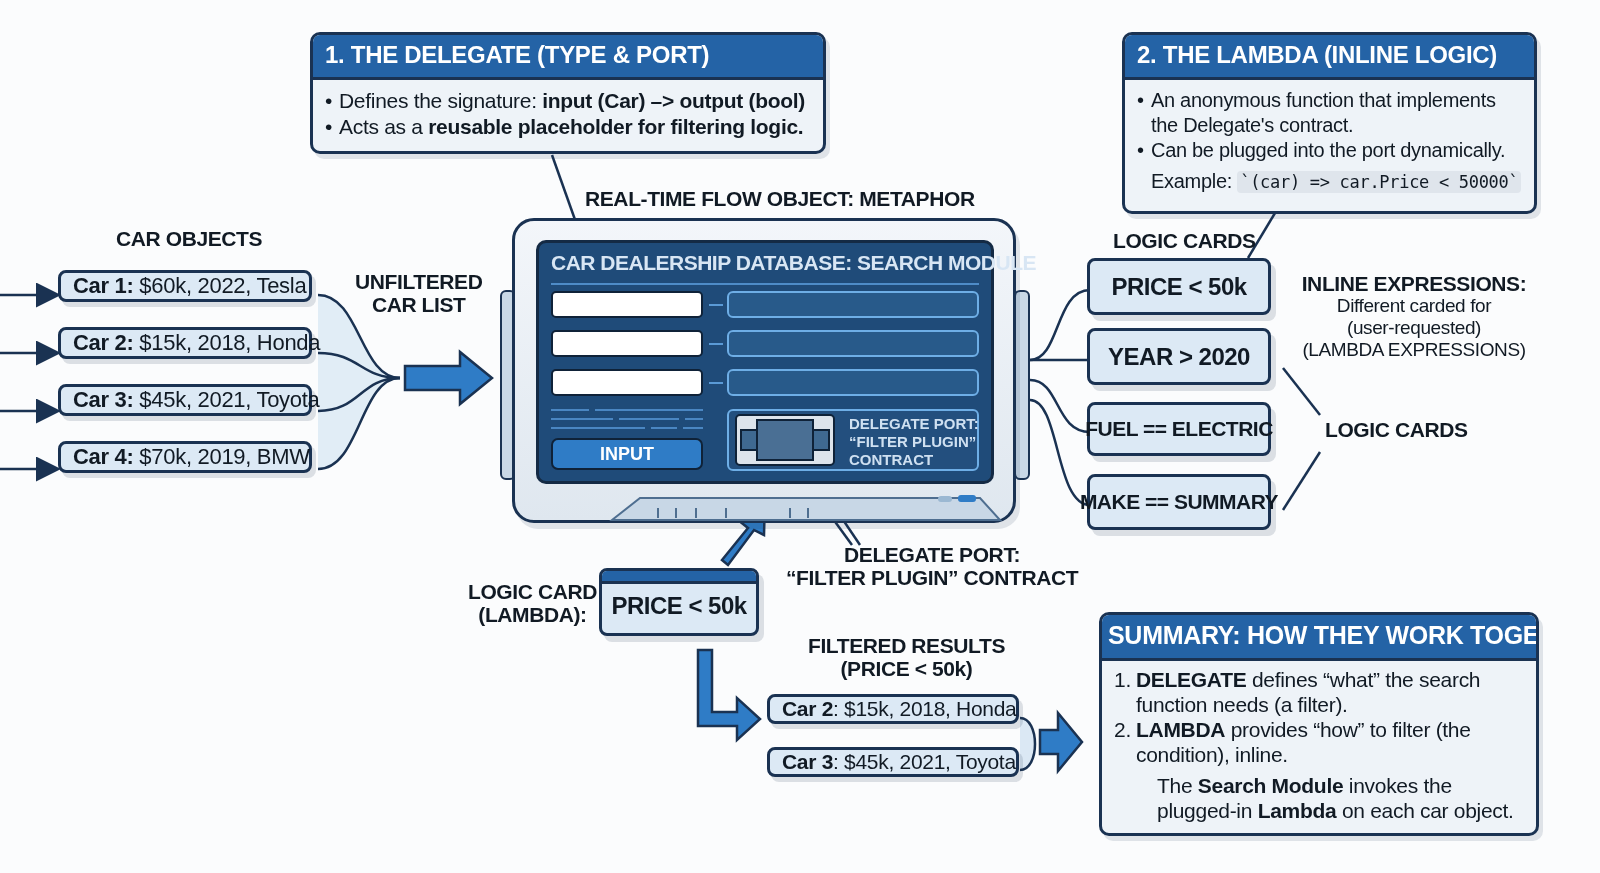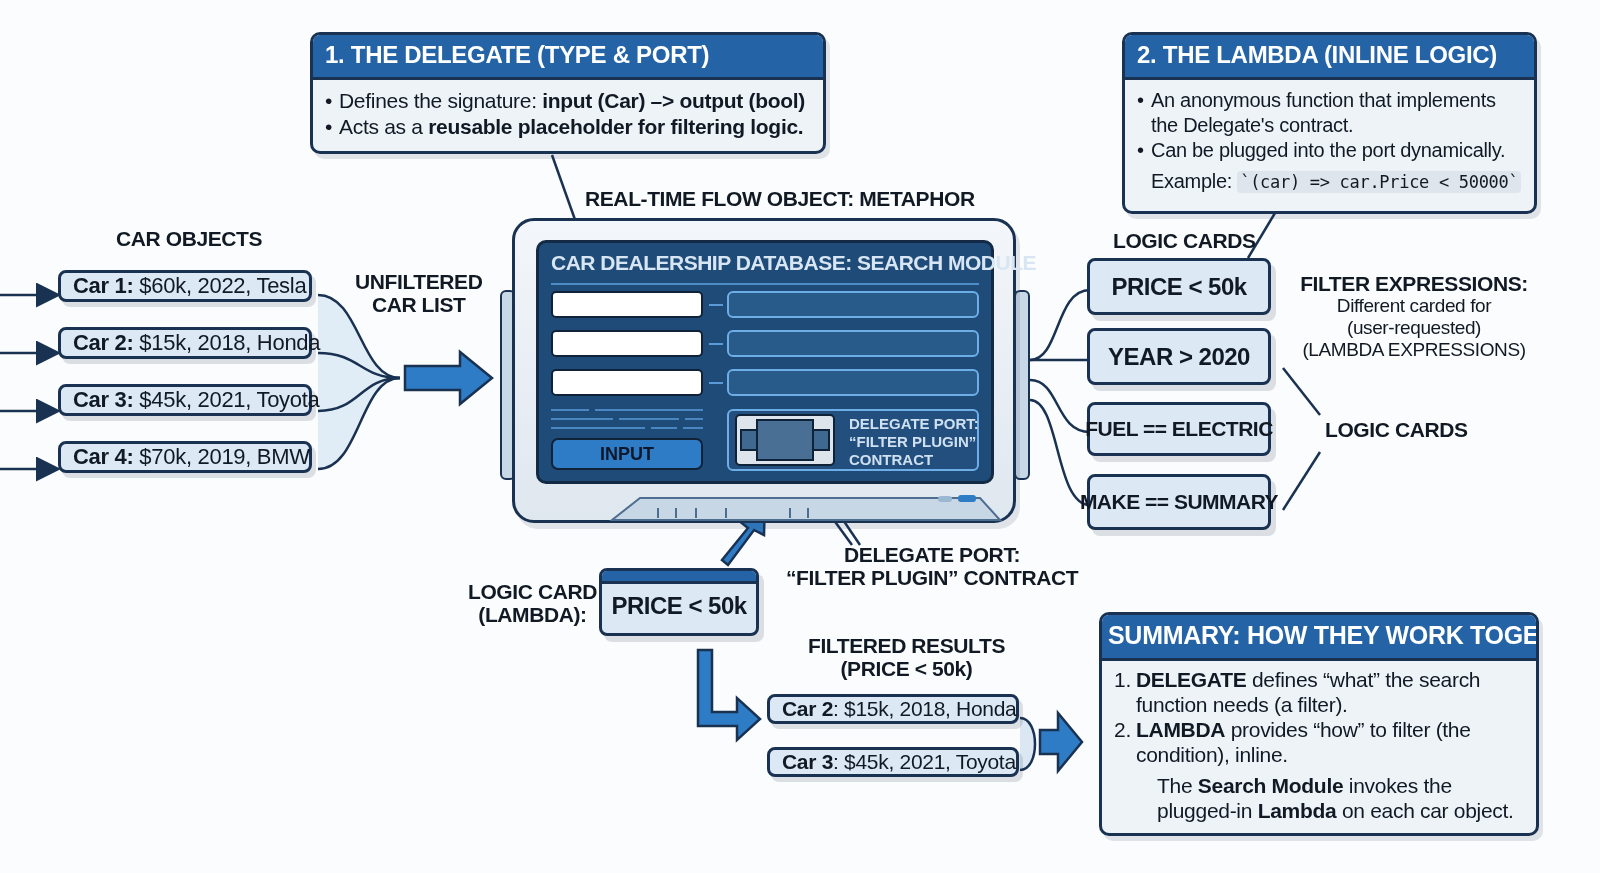--- a/index.html
+++ b/index.html
@@ -90,21 +90,21 @@
   }
   .screen-title { position: absolute; left: 12px; top: 8px; color: #d8e6f4; font-weight: bold; font-size: 21px; letter-spacing: -0.5px; white-space: nowrap; }
   .screen-rule { position: absolute; left: 12px; right: 12px; top: 40px; height: 2px; background: #4e8cc8; }
   .in-white { position: absolute; left: 12px; width: 152px; height: 27px; background: #fff; border: 2px solid #0f2238; border-radius: 5px; }
   .in-dark  { position: absolute; left: 188px; width: 252px; height: 27px; background: #285a8a; border: 2px solid #6eaee6; border-radius: 6px; }
   .dash { position: absolute; left: 170px; width: 14px; height: 2px; background: #5a9ad6; }
   .deco-line { position: absolute; height: 2px; background: #4a86c2; }
   .input-btn {
     position: absolute; left: 12px; top: 195px; width: 152px; height: 32px;
     background: #2f7cc6; border: 2px solid #0f2238; border-radius: 7px;
-    color: #0f172a; font-weight: bold; font-size: 18px;
+    color: #ffffff; font-weight: bold; font-size: 18px;
     display: flex; align-items: center; justify-content: center;
   }
   .port-box {
     position: absolute; left: 188px; top: 166px; width: 252px; height: 62px;
     border: 2px solid #6eaee6; border-radius: 6px; background: #234f7e;
   }
   .plug {
     position: absolute; left: 6px; top: 3px; width: 100px; height: 52px;
     background: #dde4ec; border: 2px solid #0f2238; border-radius: 5px;
   }
@@ -268,21 +268,21 @@
     </div>
   </div>
 </div>
 
 <div class="logic" style="left:1087px; top:258px; width:184px; height:57px;">PRICE &lt; 50k</div>
 <div class="logic" style="left:1087px; top:328px; width:184px; height:57px;">YEAR &gt; 2020</div>
 <div class="logic" style="left:1087px; top:402px; width:184px; height:54px; font-size:21px;">FUEL == ELECTRIC</div>
 <div class="logic" style="left:1087px; top:474px; width:184px; height:56px; font-size:21px;">MAKE == SUMMARY</div>
 
 <div class="lbl" style="left:1300px; top:272px; text-align:center; width:228px;">
-  <div>FILTER EXPRESSIONS:</div>
+  <div>INLINE EXPRESSIONS:</div>
   <div style="font-weight:normal; font-size:19px; line-height:22px;">Different carded for</div>
   <div style="font-weight:normal; font-size:19px; line-height:22px;">(user-requested)</div>
   <div style="font-weight:normal; font-size:19px; line-height:22px;">(LAMBDA EXPRESSIONS)</div>
 </div>
 <div class="lbl" style="left:1325px; top:418px;">LOGIC CARDS</div>
 
 <div class="lbl" style="left:786px; top:543px;">
   <div>DELEGATE PORT:</div>
   <div>“FILTER PLUGIN” CONTRACT</div>
 </div>

